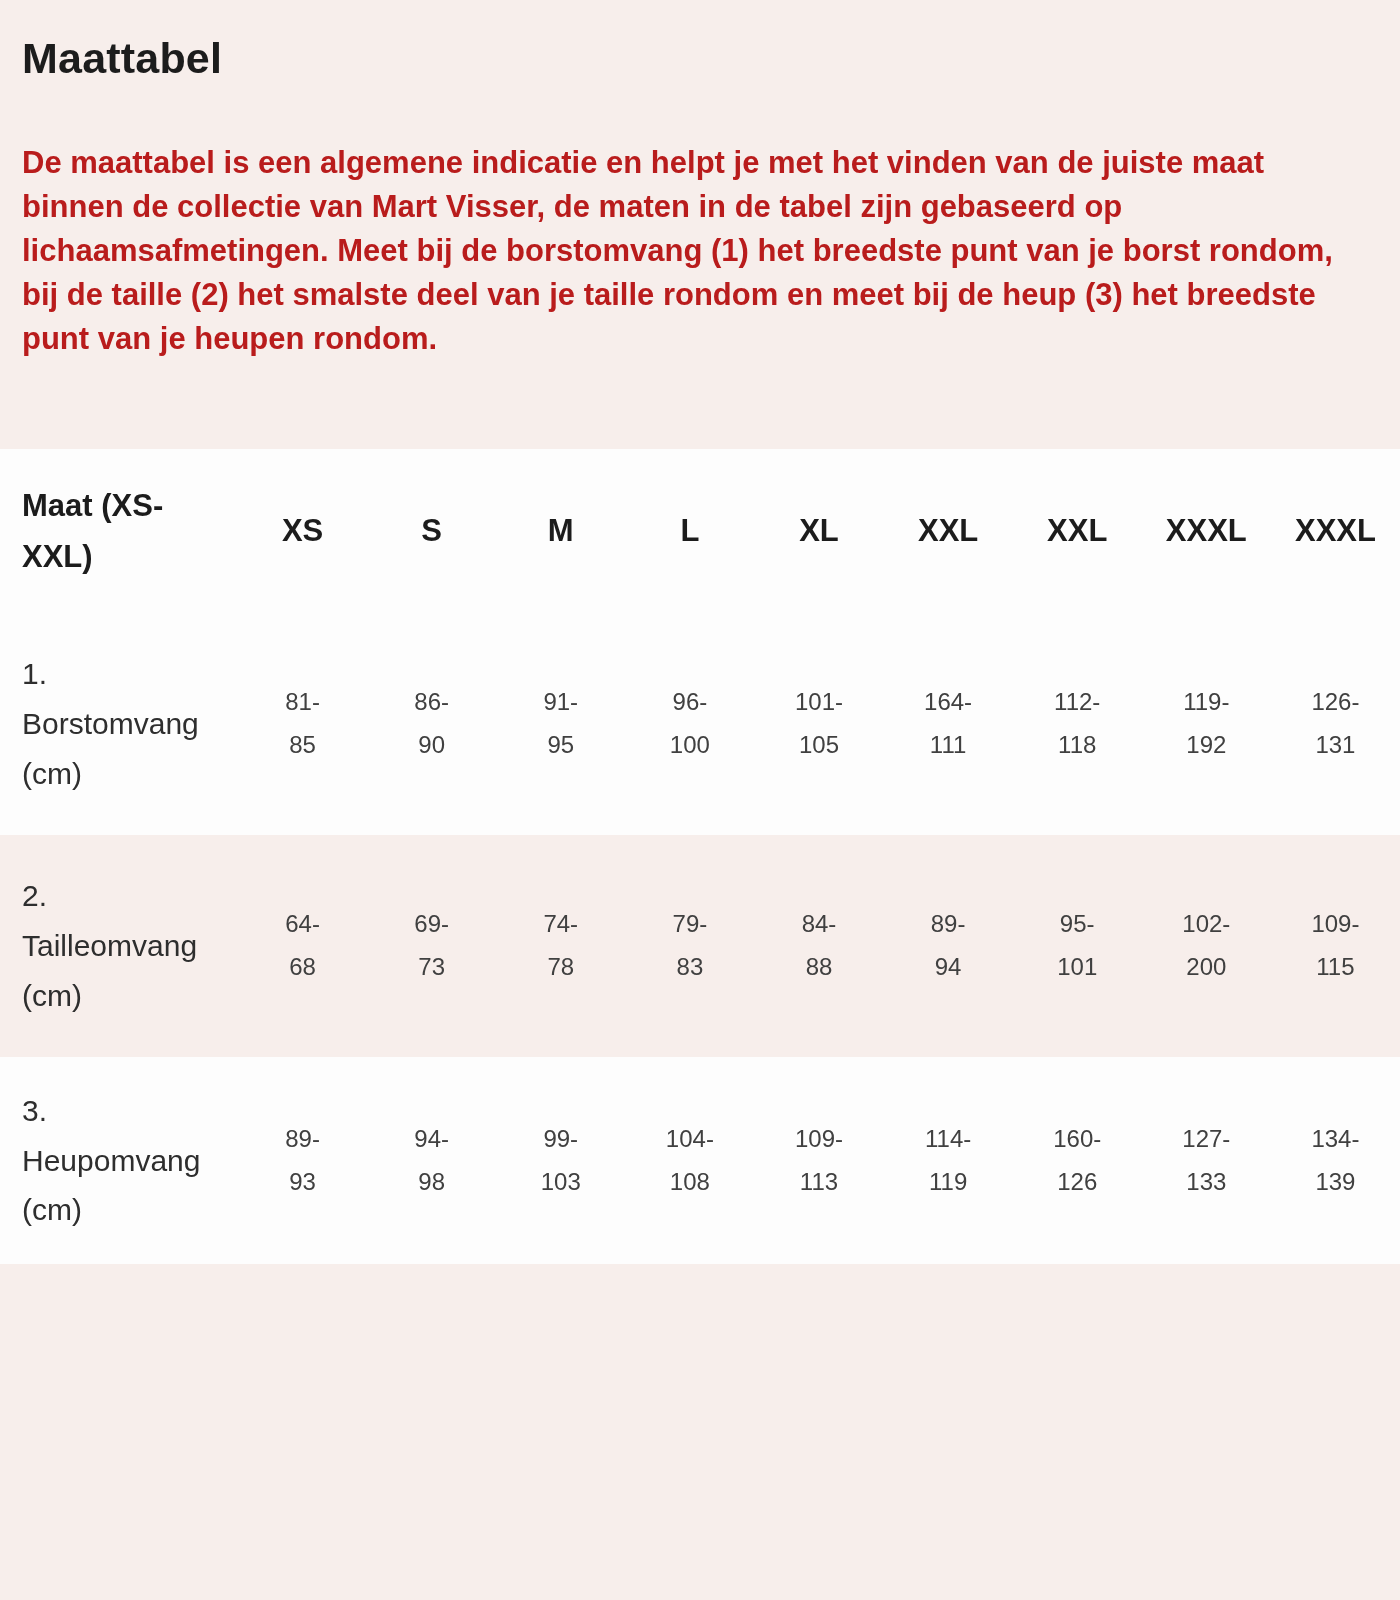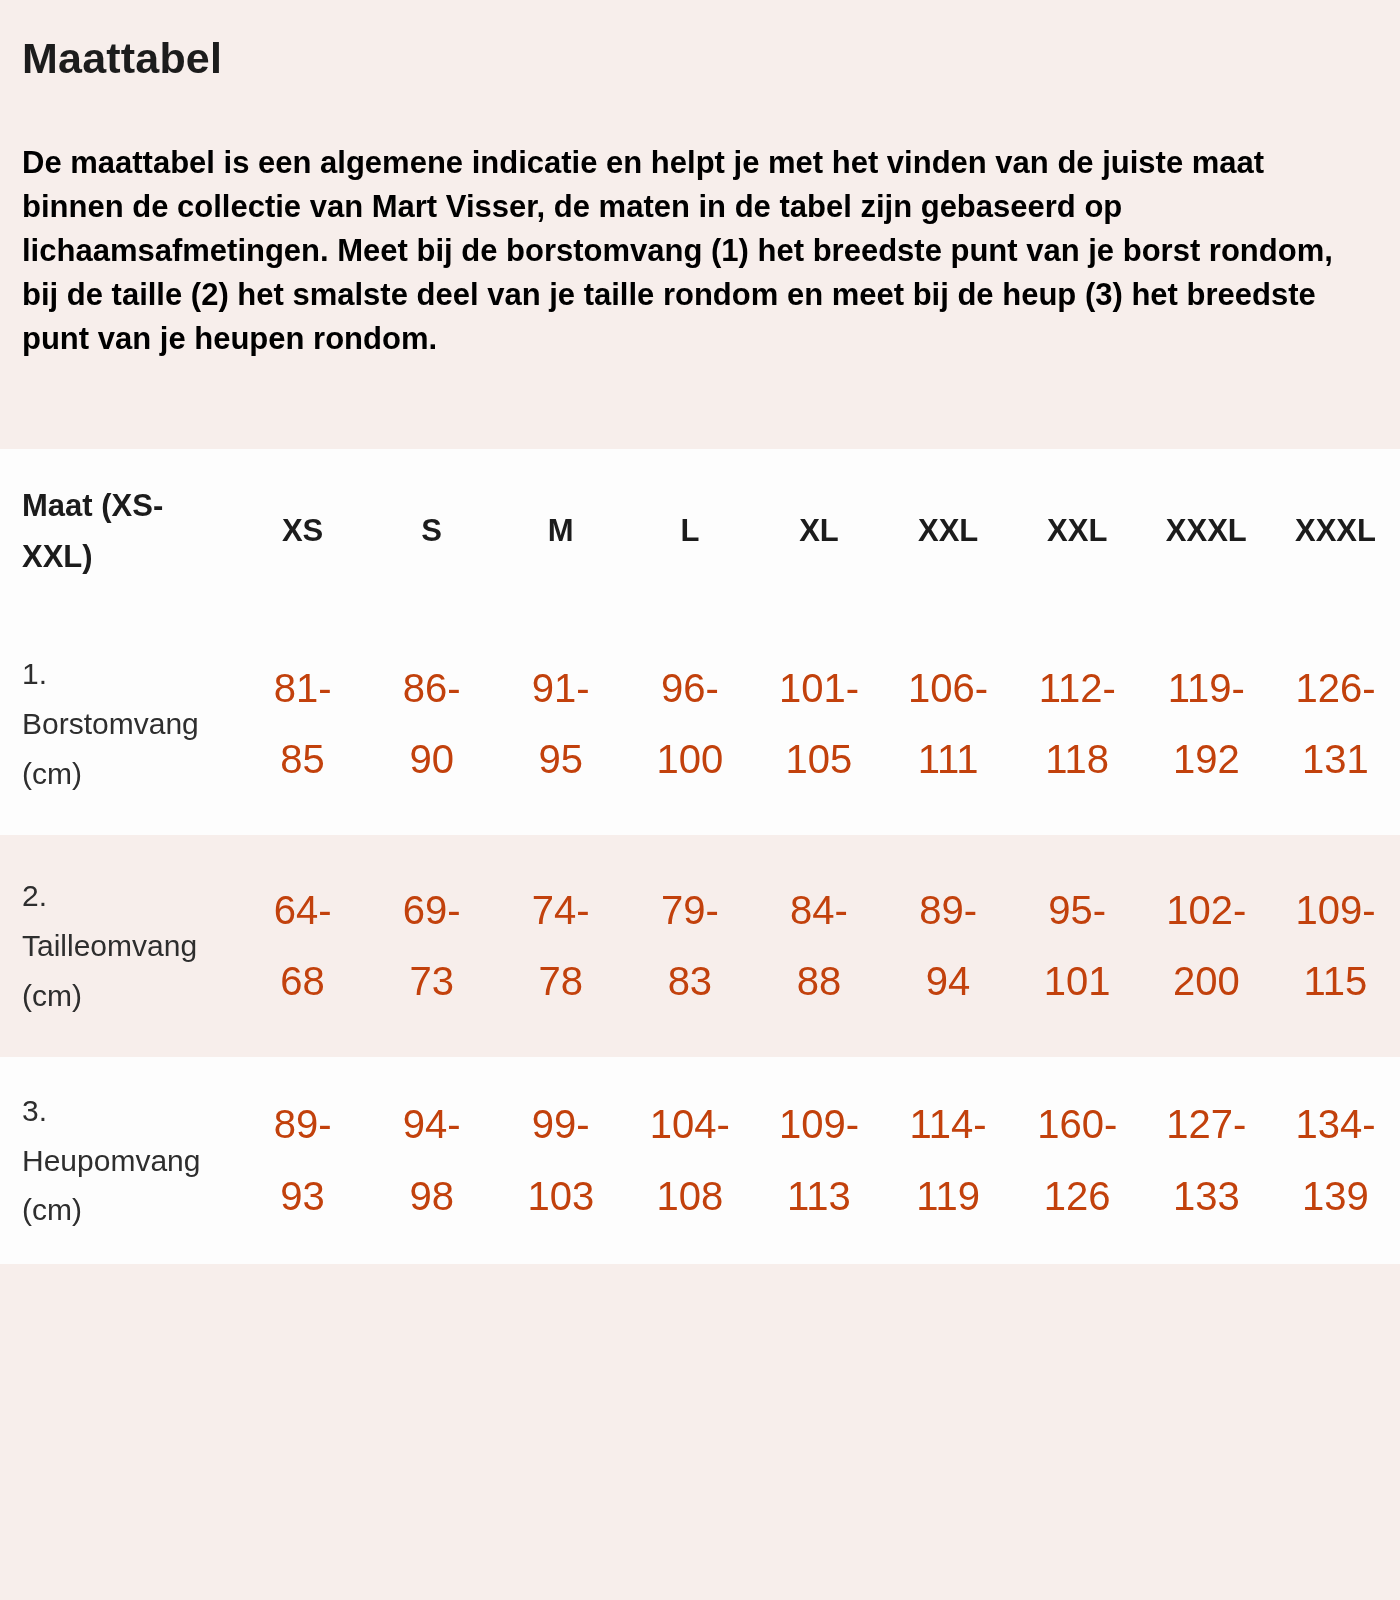--- a/index.html
+++ b/index.html
@@ -21,21 +21,21 @@
     font-size: 43px;
     font-weight: 700;
     letter-spacing: 0.2px;
     margin: 8px 0 58px 0;
     color: #1c1c1c;
   }
   .para {
     font-size: 31px;
     font-weight: 700;
     line-height: 1.42;
-    color: #000000;
+    color: #b91c1c;
     max-width: 1315px;
     margin: 0 0 46px 0;
   }
   .size-table {
     width: 1400px;
     border-collapse: collapse;
     table-layout: fixed;
     margin-top: 88px;
   }
   .size-table td {
@@ -44,24 +44,24 @@
   td.label-cell {
     text-align: left;
     padding-left: 22px;
     font-size: 30px;
     line-height: 1.66;
     white-space: pre-line;
     color: #2e2e2e;
   }
   td.value-cell {
     text-align: center;
-    font-size: 40px;
+    font-size: 24px;
     line-height: 1.78;
     white-space: pre-line;
-    color: #c2410c;
+    color: #404040;
   }
   tr.row-white { background: #fdfdfd; }
   tr.row-pink  { background: #f7eeeb; }
   tr.bold-row td {
     font-weight: 700;
     color: #1c1c1c;
     font-size: 31px;
   }
   tr.h-162 td { height: 162px; }
   tr.h-154 td { height: 154px; }
@@ -110,21 +110,21 @@
       <td class="value-cell">81-
 85</td>
       <td class="value-cell">86-
 90</td>
       <td class="value-cell">91-
 95</td>
       <td class="value-cell">96-
 100</td>
       <td class="value-cell">101-
 105</td>
-      <td class="value-cell">106-
+      <td class="value-cell">164-
 111</td>
       <td class="value-cell">112-
 118</td>
       <td class="value-cell">119-
 192</td>
       <td class="value-cell">126-
 131</td>
     </tr>
     <tr class="row-pink h-220">
       <td class="label-cell">2.

